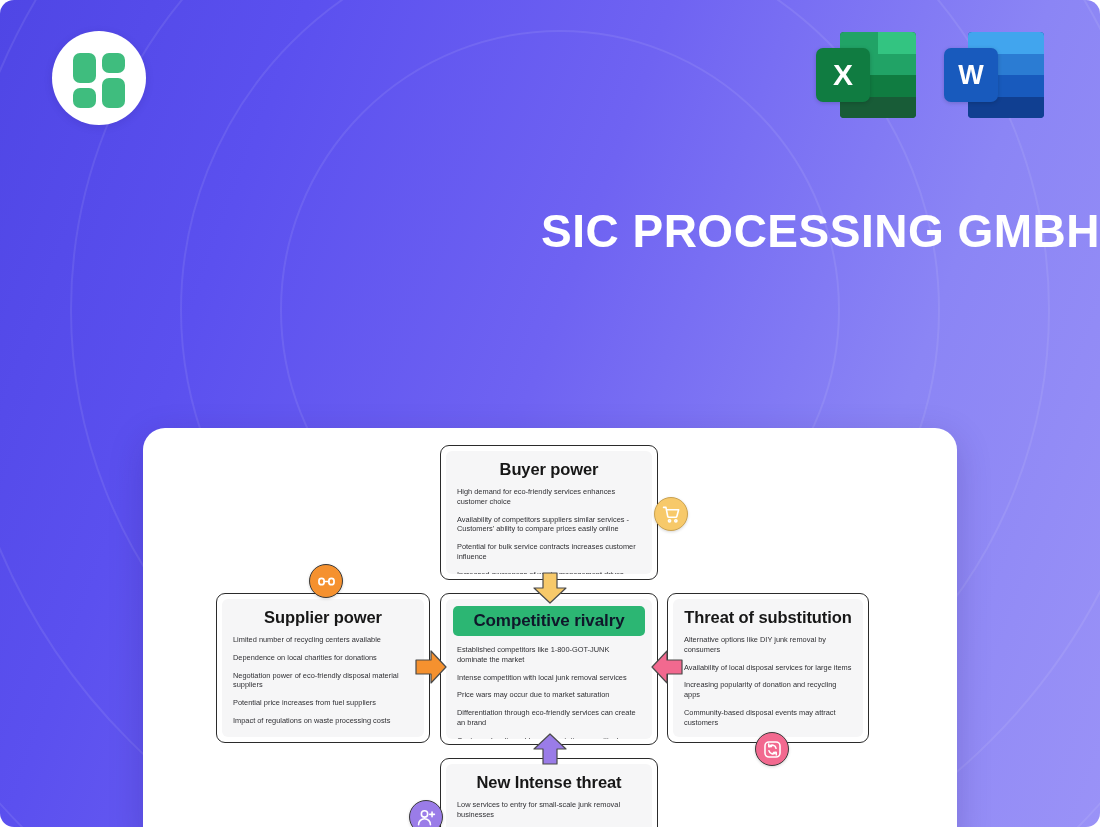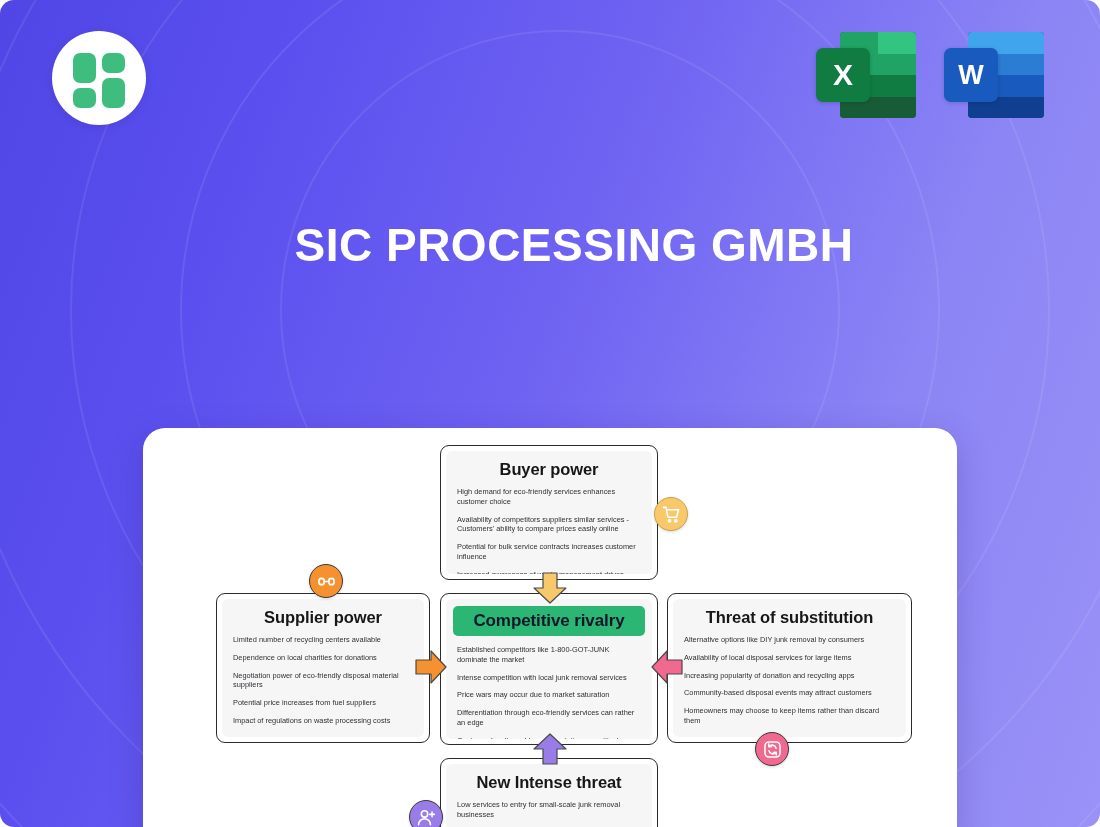--- a/index.html
+++ b/index.html
@@ -106,22 +106,22 @@
     background: #185abd;
     border-radius: 7px;
     display: flex; align-items: center; justify-content: center;
     color: #fff; font-size: 27px; font-weight: bold;
     box-shadow: 0 1px 4px rgba(0,0,0,0.18);
   }
 
   
   .headline {
     position: absolute;
-    left: 0; right: 0; top: 218px;
-    text-align: center;
+    left: 0; right: 0; top: 204px;
+    text-align: right;
     color: #ffffff;
     user-select: none;
     padding-left: 48px;
   }
   .headline .line1 {
     font-size: 46px;
     font-weight: bold;
     letter-spacing: 0.5px;
     line-height: 1.18;
   }
@@ -182,21 +182,21 @@
     line-height: 1.32;
     color: #2f2f33;
     margin-bottom: 8px;
   }
   .force-list li:last-child { margin-bottom: 0; }
 
   
   #box-buyer       { left: 297px; top: 17px;  width: 218px; height: 135px; }
   #box-supplier    { left: 73px;  top: 165px; width: 214px; height: 150px; }
   #box-rivalry     { left: 297px; top: 165px; width: 218px; height: 152px; }
-  #box-substitute  { left: 524px; top: 165px; width: 245px; height: 150px; }
+  #box-substitute  { left: 524px; top: 165px; width: 202px; height: 150px; }
   #box-entrants    { left: 297px; top: 330px; width: 218px; height: 110px; }
 
   
   .arrow { position: absolute; }
   .arrow svg { display: block; }
 
   #arrow-down-buyer   { left: 389px; top: 144px; }
   #arrow-right-supp   { left: 272px; top: 221px; }
   #arrow-left-sub     { left: 508px; top: 221px; }
   #arrow-up-entrants  { left: 389px; top: 305px; }
@@ -292,21 +292,21 @@
         </div>
       </div>
 
       <div class="force-box" id="box-rivalry">
         <div class="force-inner">
           <div class="force-title highlight">Competitive rivalry</div>
           <ul class="force-list">
             <li>Established competitors like 1-800-GOT-JUNK dominate the market</li>
             <li>Intense competition with local junk removal services</li>
             <li>Price wars may occur due to market saturation</li>
-            <li>Differentiation through eco-friendly services can rather an edge</li>
+            <li>Differentiation through eco-friendly services can create an brand</li>
             <li>Customer loyalty and brand reputation are critical factors</li>
           </ul>
         </div>
       </div>
 
       <div class="force-box" id="box-substitute">
         <div class="force-inner">
           <div class="force-title">Threat of substitution</div>
           <ul class="force-list">
             <li>Alternative options like DIY junk removal by consumers</li>

